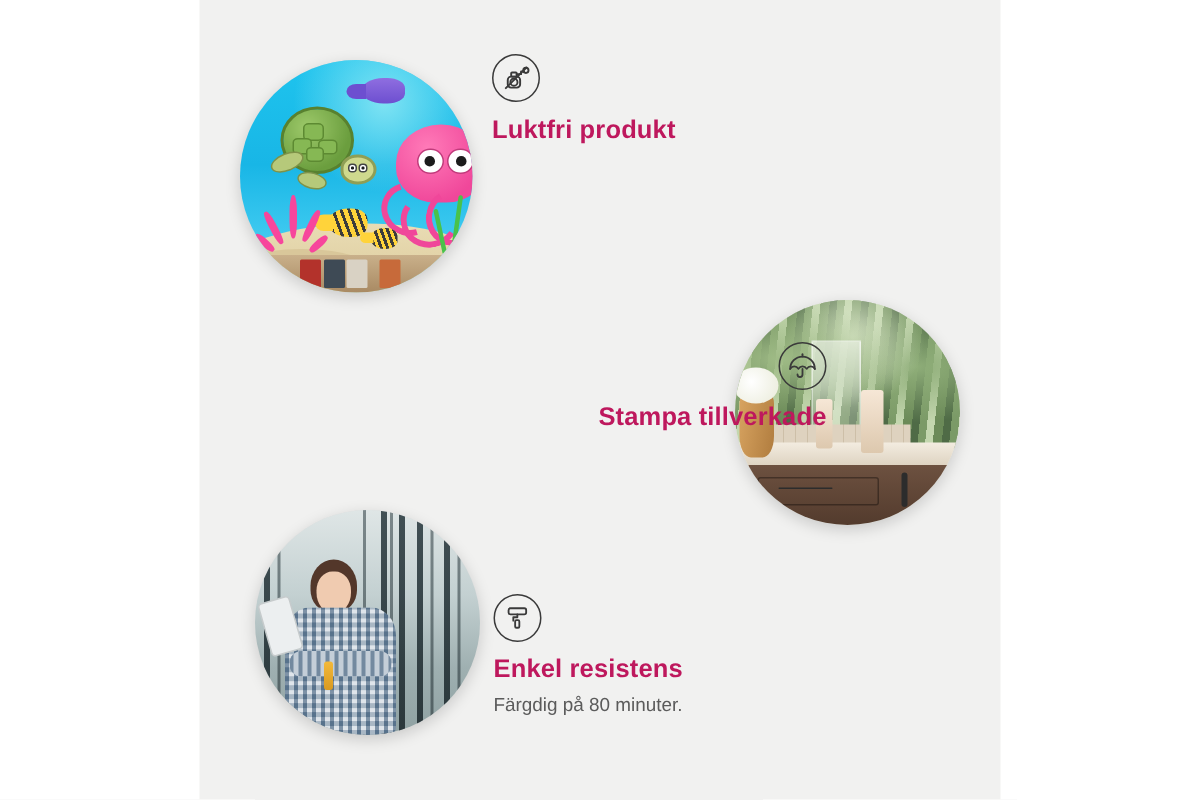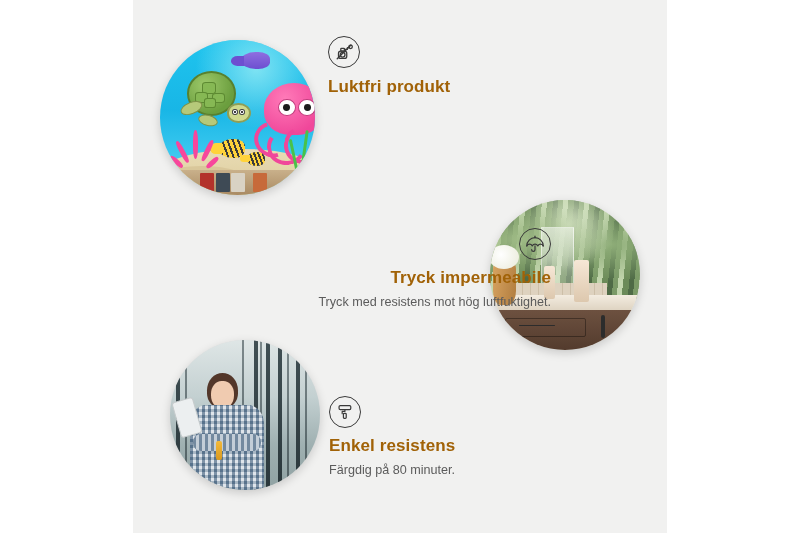--- a/index.html
+++ b/index.html
@@ -126,21 +126,21 @@
       repeating-linear-gradient(90deg,rgba(60,90,120,.5) 0 3px,rgba(255,255,255,.3) 3px 6px),
       #aab9c7;border-radius:8px;}
   .roller{position:absolute;left:-16%;top:22%;width:26%;height:30%;
     background:#eceff0;border:1px solid #c6cbcc;border-radius:3px;transform:rotate(-16deg);}
   .tool{position:absolute;left:36%;top:58%;width:8%;height:16%;
     background:linear-gradient(#f3b93a,#d99a21);border-radius:2px;}
 
   
   .feat{position:absolute;}
   .feat .ttl{
-    font-size:17px;font-weight:bold;color:#a16207;
+    font-size:17px;font-weight:bold;color:#be185d;
     letter-spacing:.1px;margin:0 0 5px 0;line-height:1.2;
   }
   .feat .desc{
     font-size:12.6px;color:#5b5b5b;line-height:1.47;margin:0;
   }
   
   .badge{width:32px;height:32px;border:1.3px solid #3a3a3a;border-radius:50%;
     position:relative;box-sizing:border-box;}
   .badge svg{position:absolute;left:50%;top:50%;transform:translate(-50%,-50%);}
 
@@ -280,22 +280,21 @@
 
     <div class="feat f2">
       <div class="badge">
         <svg width="21" height="21" viewBox="0 0 24 24" fill="none" stroke="#3a3a3a" stroke-width="1.4" stroke-linecap="round" stroke-linejoin="round">
           <path d="M2.6 14.2c0-5.2 4.2-9.4 9.4-9.4s9.4 4.2 9.4 9.4"></path>
           <path d="M2.6 14.2c1.6-2.6 4.7-2.6 6.3 0 1.6-2.6 4.7-2.6 6.3 0 1.6-2.6 4.7-2.6 6.2 0"></path>
           <line x1="12" y1="4.8" x2="12" y2="3"></line>
           <path d="M12 14.2v4.3a1.9 1.9 0 0 1-3.8 0"></path>
         </svg>
       </div>
-      <p class="ttl">Tryck impermeabile</p>
-      <p class="desc">Tryck med resistens mot hög luftfuktighet.</p>
+      <p class="ttl">Stampa tillverkade</p>
     </div>
 
     <div class="feat f3">
       <div class="badge">
         <svg width="21" height="21" viewBox="0 0 24 24" fill="none" stroke="#3a3a3a" stroke-width="1.4" stroke-linecap="round" stroke-linejoin="round">
           <rect x="5.2" y="4.6" width="13.4" height="4.6" rx="1.4"></rect>
           <path d="M11.9 9.2v2.2h-3.1v2.6"></path>
           <rect x="10.2" y="13.6" width="3.2" height="5.8" rx="1"></rect>
         </svg>
       </div>

